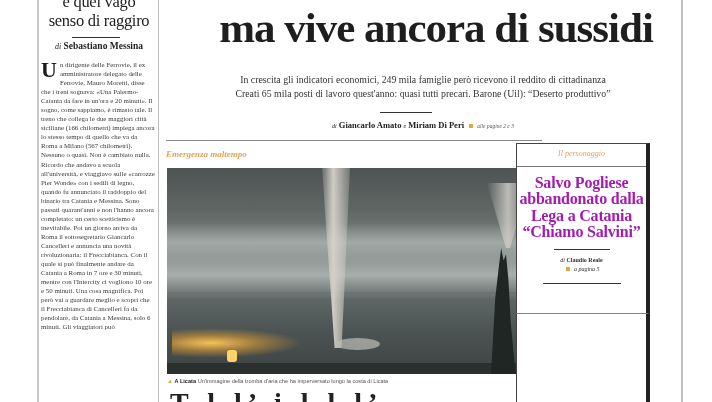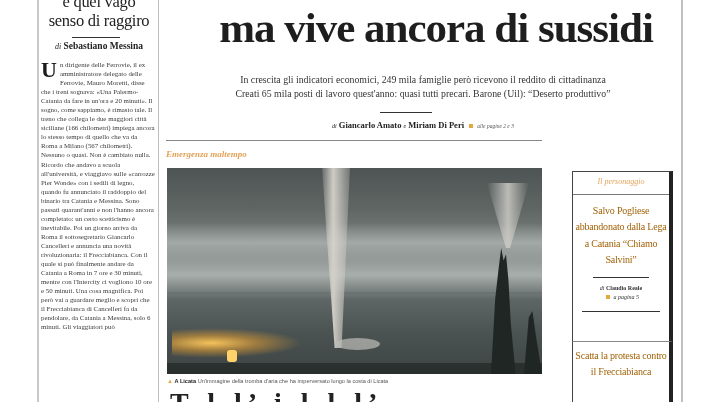--- a/index.html
+++ b/index.html
@@ -41,25 +41,25 @@
   .lights { position: absolute; left: 5px; top: 160px; width: 130px; height: 30px; background: radial-gradient(ellipse at 30% 50%, rgba(255,200,90,0.95) 0%, rgba(230,160,50,0.55) 35%, rgba(0,0,0,0) 70%); }
   .lights2 { position: absolute; left: 60px; top: 182px; width: 10px; height: 12px; background: #ffd36a; border-radius: 3px; }
   .trees { position: absolute; left: 315px; top: 80px; width: 60px; height: 126px; background: #1f2624; clip-path: polygon(15% 100%, 22% 40%, 28% 15%, 32% 0, 36% 10%, 40% 5%, 44% 25%, 48% 60%, 56% 100%, 70% 100%, 78% 55%, 84% 50%, 90% 70%, 100% 100%); }
   .foreground { position: absolute; left: 0; top: 195px; width: 100%; height: 11px; background: #2a302e; }
   .caption { position: absolute; left: 167px; top: 378px; width: 375px; font-family: "Liberation Sans", sans-serif; font-size: 5.6px; color: #555; white-space: nowrap; }
   .caption b { color: #222; }
   .tri { color: #e2a93d; font-size: 6px; }
   .next-headline { position: absolute; left: 170px; top: 388px; width: 372px; font-size: 28px; font-weight: bold; letter-spacing: 6px; color: #222; white-space: nowrap; line-height: 30px; overflow: hidden; height: 14px; }
 
   
-  .box { position: absolute; left: 572px; width: 101px; border: 1px solid #444; border-right: 4px solid #222; background: #fff; margin-top: 28px; }
+  .box { position: absolute; left: 516px; width: 134px; border: 1px solid #444; border-right: 4px solid #222; background: #fff; }
   .box1 { top: 143px; height: 170px; border-bottom: none; }
   .box2 { top: 313px; height: 95px; border-top: 1px solid #888; }
   .box-kicker { text-align: center; font-size: 8px; font-style: italic; color: #e2a35a; padding-top: 5px; height: 23px; border-bottom: 1px solid #777; }
-  .box-title { text-align: center; font-size: 10px; font-weight: normal; line-height: 16.3px; color: #a16207; padding-top: 8px; letter-spacing: -0.2px; }
+  .box-title { text-align: center; font-size: 16px; font-weight: bold; line-height: 16.3px; color: #a21caf; padding-top: 8px; letter-spacing: -0.2px; }
   .box-sep { width: 56px; height: 1px; background: #333; margin: 9px auto 6px; }
   .box-byline { text-align: center; font-size: 6px; font-style: italic; color: #333; line-height: 9px; }
   .box-byline b { font-style: normal; }
   .box-sep2 { width: 78px; height: 1px; background: #333; margin: 9px auto 0; }
 </style>
 </head>
 <body>
 
 <div class="left-col">
   <div class="rule-v"></div>
@@ -126,14 +126,13 @@
   <div class="box-byline">
     <span>di</span>
     <b>Claudio Reale</b>
     <br>
     <span class="dot"></span>
     <span>a pagina 5</span>
   </div>
   <div class="box-sep2"></div>
 </div>
 <div class="box box2">
-  <div class="box-title" style="padding-top:6px;">Scatta la protesta contro il Frecciabianca</div>
 </div>
 
 </body></html>

